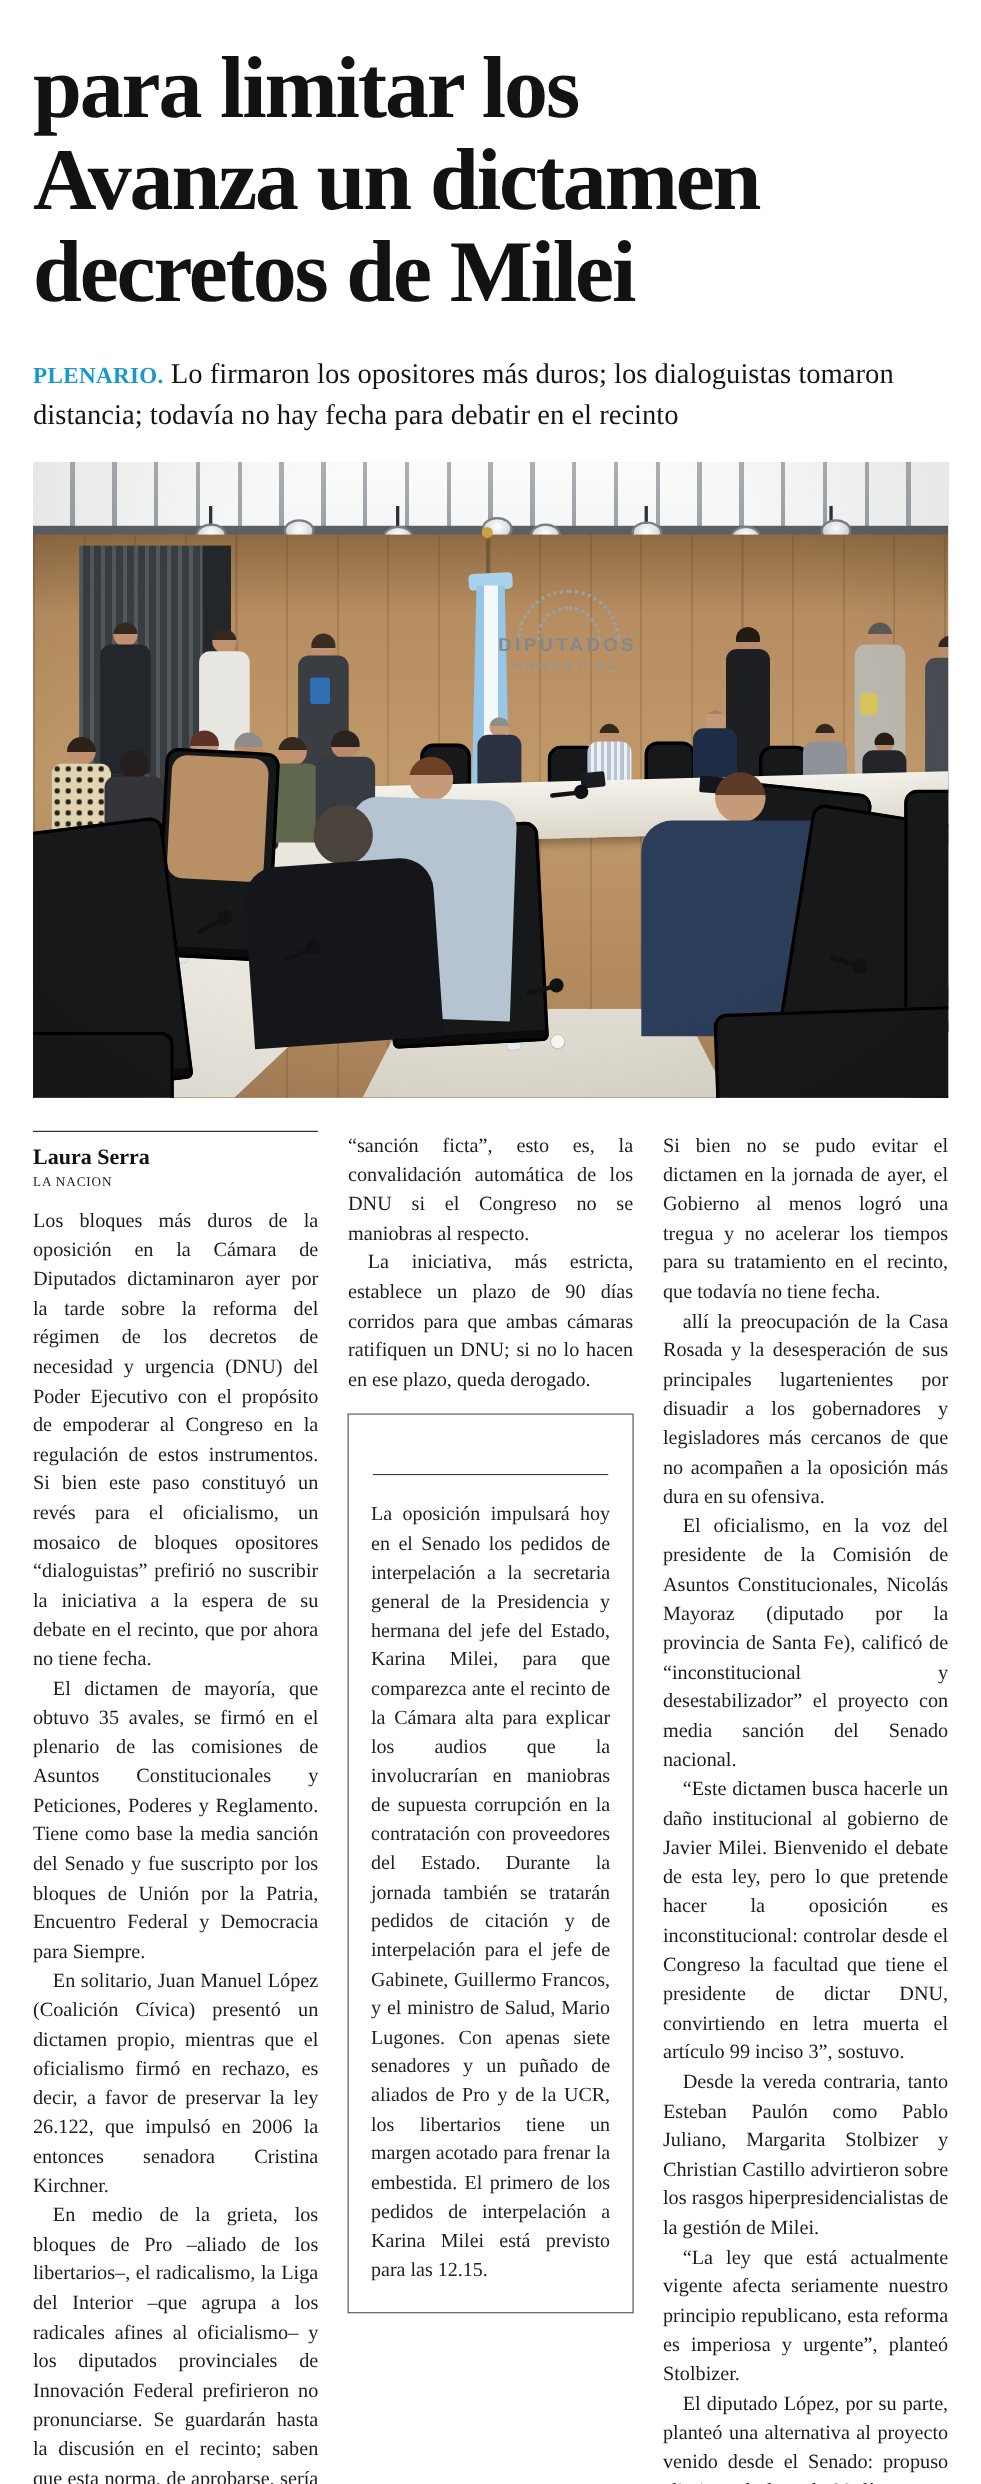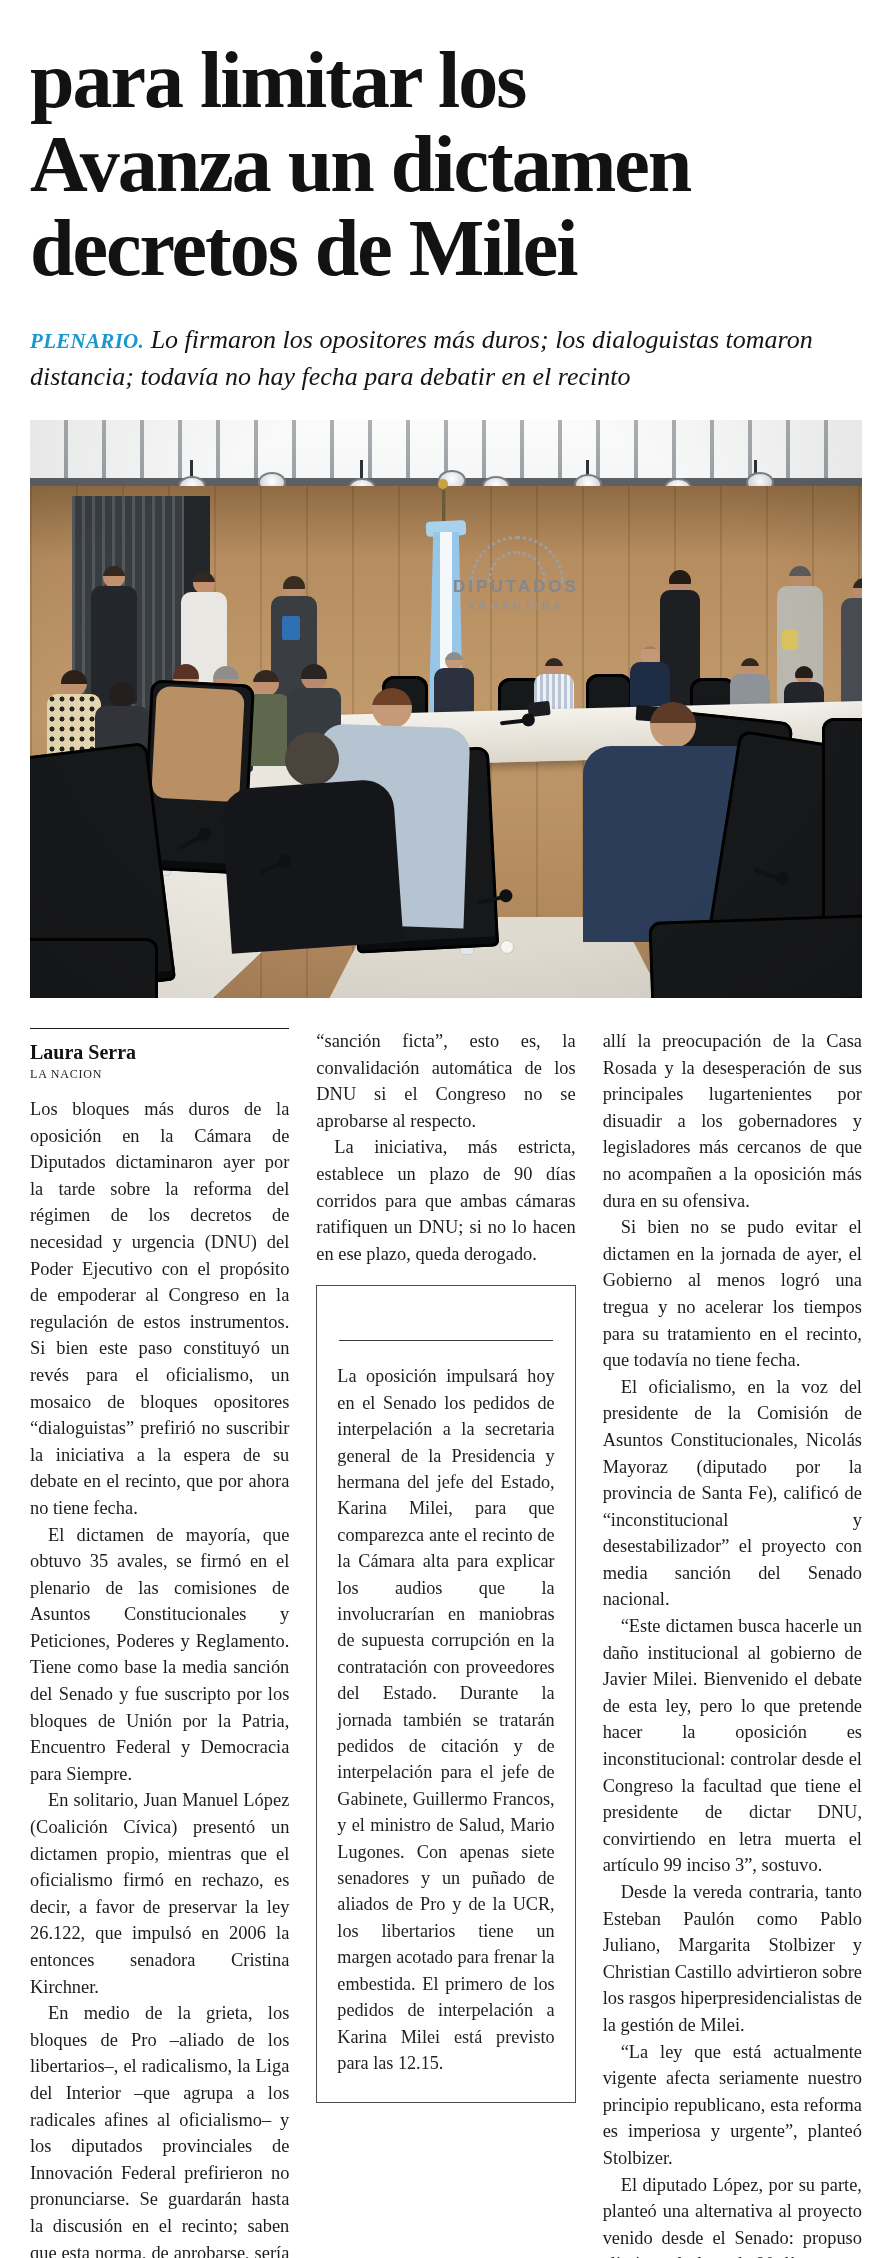--- a/index.html
+++ b/index.html
@@ -5,21 +5,21 @@
   html,body{margin:0;padding:0;background:#ffffff;}
   .page{position:relative;width:892px;min-height:2258px;box-sizing:border-box;
         padding:38px 30px 40px;background:#fff;color:#1a1a1a;
         font-family:"Liberation Serif",serif;overflow:hidden;}
 
   
   .headline p{margin:0;font-size:80px;line-height:84px;font-weight:700;
               letter-spacing:-2px;color:#121212;}
 
   
-  .deck{margin-top:32px;font-size:26px;line-height:35px;max-width:790px;color:#151515;font-style:italic;}
+  .deck{margin-top:32px;font-size:26px;line-height:35px;max-width:790px;color:#151515;}
   .kicker{color:#1898cf;font-weight:700;font-size:21px;letter-spacing:.3px;}
 
   
   .photo{margin-top:26px;position:relative;width:832px;height:578px;overflow:hidden;
          background:#b58c5f;}
   .photo *{position:absolute;}
   .ph-ceiling{left:0;top:0;width:832px;height:62px;
      background:
        repeating-linear-gradient(90deg, rgba(255,255,255,.85) 0 34px, rgba(125,131,136,.55) 34px 38px),
        linear-gradient(180deg,#e6e8ea,#bfc3c7);}
@@ -288,35 +288,35 @@
       <div class="body-start">
           <p>Los bloques más duros de la oposición en la Cámara de Diputados dictaminaron ayer por la tarde sobre la reforma del régimen de los decretos de necesidad y urgencia (DNU) del Poder Ejecutivo con el propósito de empoderar al Congreso en la regulación de estos instrumentos. Si bien este paso constituyó un revés para el oficialismo, un mosaico de bloques opositores “dialoguistas” prefirió no suscribir la iniciativa a la espera de su debate en el recinto, que por ahora no tiene fecha.</p>
           <p>El dictamen de mayoría, que obtuvo 35 avales, se firmó en el plenario de las comisiones de Asuntos Constitucionales y Peticiones, Poderes y Reglamento. Tiene como base la media sanción del Senado y fue suscripto por los bloques de Unión por la Patria, Encuentro Federal y Democracia para Siempre.</p>
           <p>En solitario, Juan Manuel López (Coalición Cívica) presentó un dictamen propio, mientras que el oficialismo firmó en rechazo, es decir, a favor de preservar la ley 26.122, que impulsó en 2006 la entonces senadora Cristina Kirchner.</p>
           <p>En medio de la grieta, los bloques de Pro –aliado de los libertarios–, el radicalismo, la Liga del Interior –que agrupa a los radicales afines al oficialismo– y los diputados provinciales de Innovación Federal prefirieron no pronunciarse. Se guardarán hasta la discusión en el recinto; saben que esta norma, de aprobarse, sería una estocada letal para el gobierno de Javier Milei y, por tal motivo, no quieren quemar antes de tiempo una carta que bien les podría servir para condicionar futuras negociaciones con el Gobierno.</p>
         </div>
     </div>
 
     <div class="col">
       <div>
-          <p>“sanción ficta”, esto es, la convalidación automática de los DNU si el Congreso no se aprobarse al respecto.</p>
+          <p>“sanción ficta”, esto es, la convalidación automática de los DNU si el Congreso no se maniobras al respecto.</p>
           <p>La iniciativa, más estricta, establece un plazo de 90 días corridos para que ambas cámaras ratifiquen un DNU; si no lo hacen en ese plazo, queda derogado.</p>
         </div>
       <div class="box">
         <div class="box-rule"></div>
         <div>
             <p>La oposición impulsará hoy en el Senado los pedidos de interpelación a la secretaria general de la Presidencia y hermana del jefe del Estado, Karina Milei, para que comparezca ante el recinto de la Cámara alta para explicar los audios que la involucrarían en maniobras de supuesta corrupción en la contratación con proveedores del Estado. Durante la jornada también se tratarán pedidos de citación y de interpelación para el jefe de Gabinete, Guillermo Francos, y el ministro de Salud, Mario Lugones. Con apenas siete senadores y un puñado de aliados de Pro y de la UCR, los libertarios tiene un margen acotado para frenar la embestida. El primero de los pedidos de interpelación a Karina Milei está previsto para las 12.15.</p>
           </div>
       </div>
     </div>
 
     <div class="col">
       <div>
+          <p>Si bien no se pudo evitar el dictamen en la jornada de ayer, el Gobierno al menos logró una tregua y no acelerar los tiempos para su tratamiento en el recinto, que todavía no tiene fecha.</p>
           <p>allí la preocupación de la Casa Rosada y la desesperación de sus principales lugartenientes por disuadir a los gobernadores y legisladores más cercanos de que no acompañen a la oposición más dura en su ofensiva.</p>
-          <p>Si bien no se pudo evitar el dictamen en la jornada de ayer, el Gobierno al menos logró una tregua y no acelerar los tiempos para su tratamiento en el recinto, que todavía no tiene fecha.</p>
           <p>El oficialismo, en la voz del presidente de la Comisión de Asuntos Constitucionales, Nicolás Mayoraz (diputado por la provincia de Santa Fe), calificó de “inconstitucional y desestabilizador” el proyecto con media sanción del Senado nacional.</p>
           <p>“Este dictamen busca hacerle un daño institucional al gobierno de Javier Milei. Bienvenido el debate de esta ley, pero lo que pretende hacer la oposición es inconstitucional: controlar desde el Congreso la facultad que tiene el presidente de dictar DNU, convirtiendo en letra muerta el artículo 99 inciso 3”, sostuvo.</p>
           <p>Desde la vereda contraria, tanto Esteban Paulón como Pablo Juliano, Margarita Stolbizer y Christian Castillo advirtieron sobre los rasgos hiperpresidencialistas de la gestión de Milei.</p>
           <p>“La ley que está actualmente vigente afecta seriamente nuestro principio republicano, esta reforma es imperiosa y urgente”, planteó Stolbizer.</p>
           <p>El diputado López, por su parte, planteó una alternativa al proyecto venido desde el Senado: propuso eliminar el plazo de 90 días que se estableció para que el Congreso se pronuncie sobre un decreto; en cambio, se mostró a favor de que el rechazo de una de las cámaras debería dejar sin efecto el DNU.</p>
         </div>
     </div>
 
   </div>
 </div>

